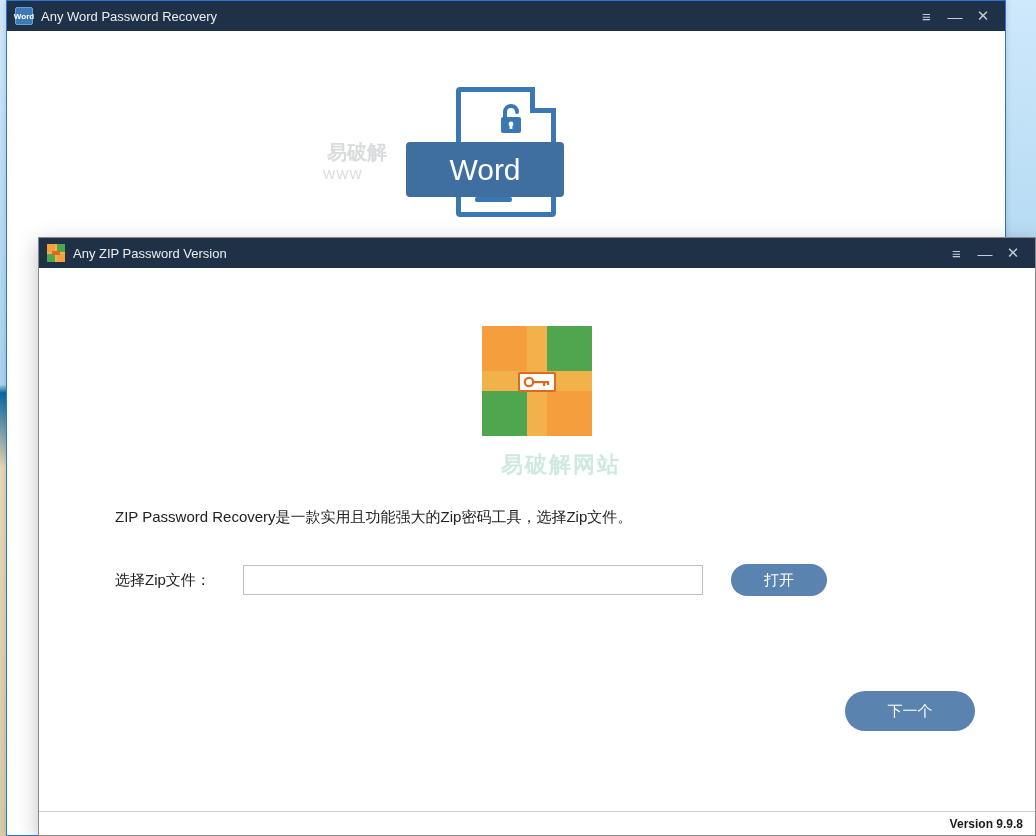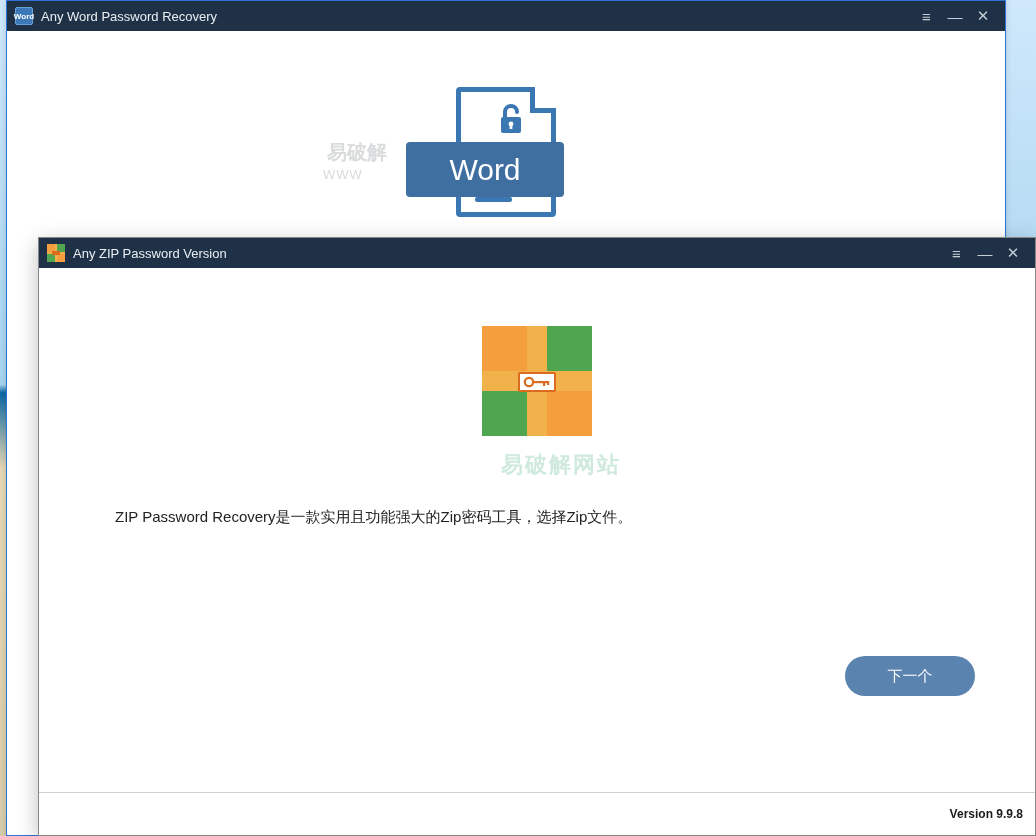--- a/index.html
+++ b/index.html
@@ -55,23 +55,23 @@
 
   .watermark2{position:absolute;left:50%;top:182px;transform:translateX(-50%);color:#cfeadc;font-size:22px;font-weight:600;letter-spacing:2px;margin-left:24px;}
 
   .desc { position:absolute; left:76px; top:240px; font-size:15px; color:#222; }
 
   .row-select { position:absolute; left:76px; top:296px; right:60px; display:flex; align-items:center; gap:18px; }
   .row-select label{ font-size:15px; color:#222; min-width:110px;}
   .row-select input[type=text]{ flex:0 0 460px; height:30px; border:1px solid #bfbfbf; background:#fff; padding:0 6px; font-size:14px;}
   .btn { background:#5a84af; color:#fff; border:none; border-radius:16px; font-size:15px; cursor:pointer; display:flex; align-items:center; justify-content:center; }
   .btn.open { width:96px; height:32px; margin-left:10px;}
-  .btn.next { width:130px; height:40px; position:absolute; right:60px; bottom:96px; border-radius:20px;}
+  .btn.next { width:130px; height:40px; position:absolute; right:60px; bottom:80px; border-radius:20px;}
 
-  .version-bar { height:43px; border-top:1px solid #cfcfcf; display:flex; align-items:center; justify-content:flex-end; padding-right:12px; font-size:12px; font-weight:700; color:#1b1b1b;}
+  .version-bar { height:24px; border-top:1px solid #cfcfcf; display:flex; align-items:center; justify-content:flex-end; padding-right:12px; font-size:12px; font-weight:700; color:#1b1b1b;}
 
   
   .badge-word{background:#3d79b8;color:#fff;font-size:8px;font-weight:bold;width:18px;height:18px;display:flex;align-items:center;justify-content:center;border-radius:2px;border:1px solid #6aa0d4;}
   .badge-zip{width:18px;height:18px;position:relative;}
   .badge-zip span{position:absolute;}
   .badge-zip .a{left:0;top:0;width:8px;height:8px;background:#f59e3e;}
   .badge-zip .b{right:0;top:0;width:8px;height:8px;background:#4fa64f;}
   .badge-zip .c{left:0;bottom:0;width:8px;height:8px;background:#4fa64f;}
   .badge-zip .d{right:0;bottom:0;width:8px;height:8px;background:#f59e3e;}
   .badge-zip .e{left:8px;top:0;width:2px;height:18px;background:#f2b24b;}
@@ -157,20 +157,25 @@
               <rect x="24" y="5" width="2.2" height="4" fill="#db6b1e"></rect>
             </svg>
         </div>
       </div>
     </div>
 
     <div class="watermark2">易破解网站</div>
 
     <div class="desc">ZIP Password Recovery是一款实用且功能强大的Zip密码工具，选择Zip文件。</div>
 
+    <div class="row-select">
+      <label>选择Zip文件：</label>
+      <input type="text" value="" style="">
+      <button class="btn open">打开</button>
+    </div>
 
     <button class="btn next">下一个</button>
   </div>
 
   <div class="version-bar">
     <span>Version 9.9.8</span>
   </div>
 </div>
 
 </body></html>

